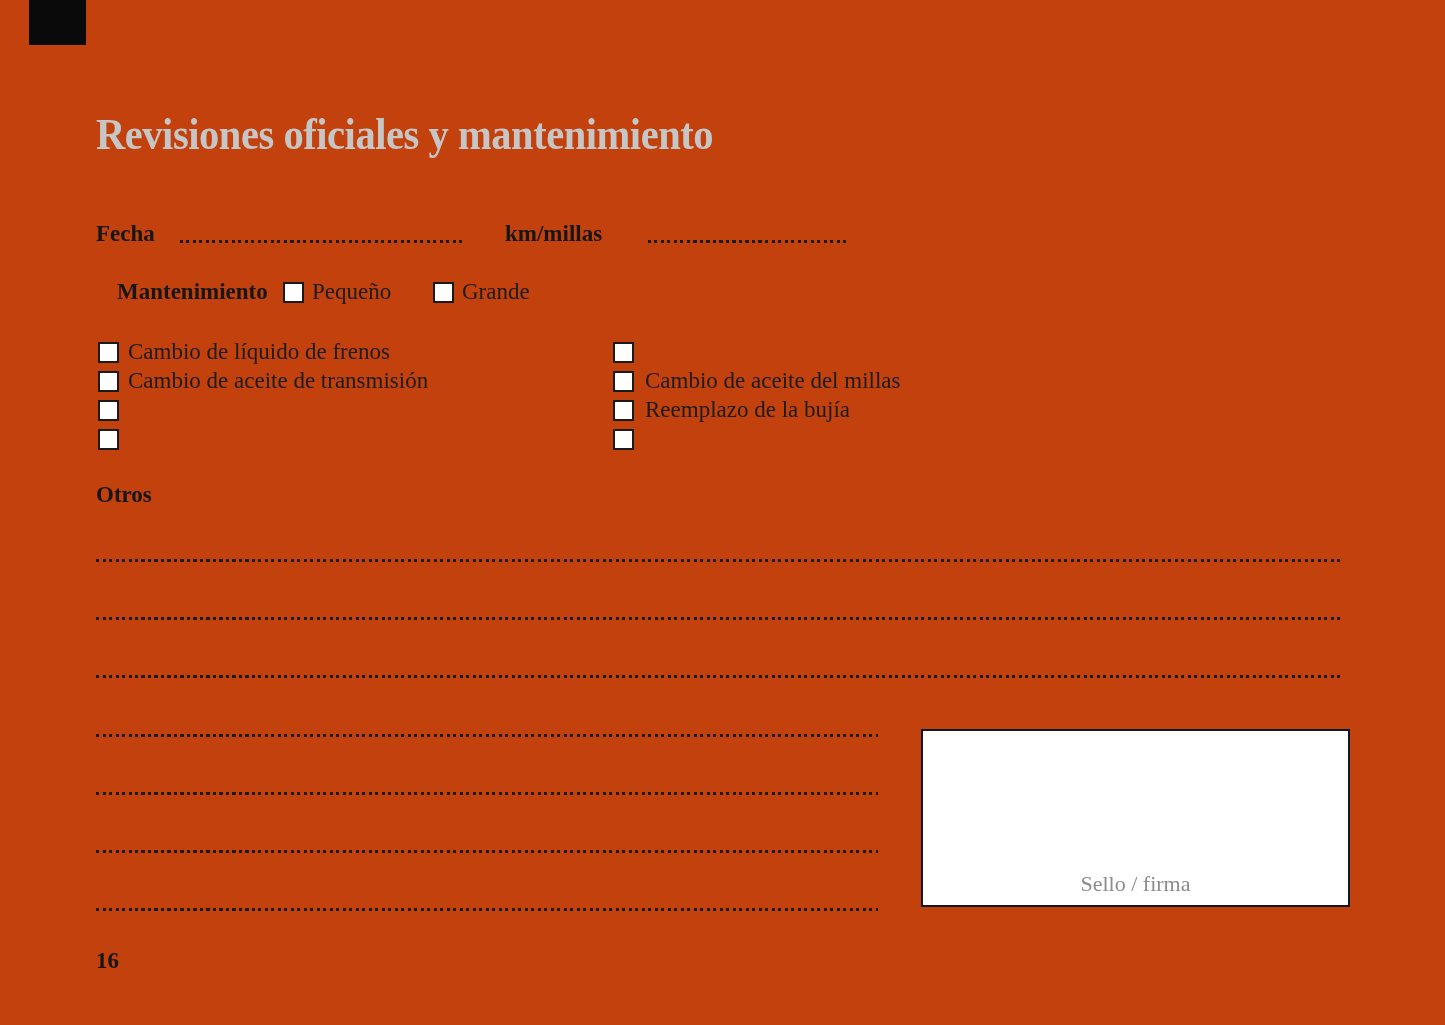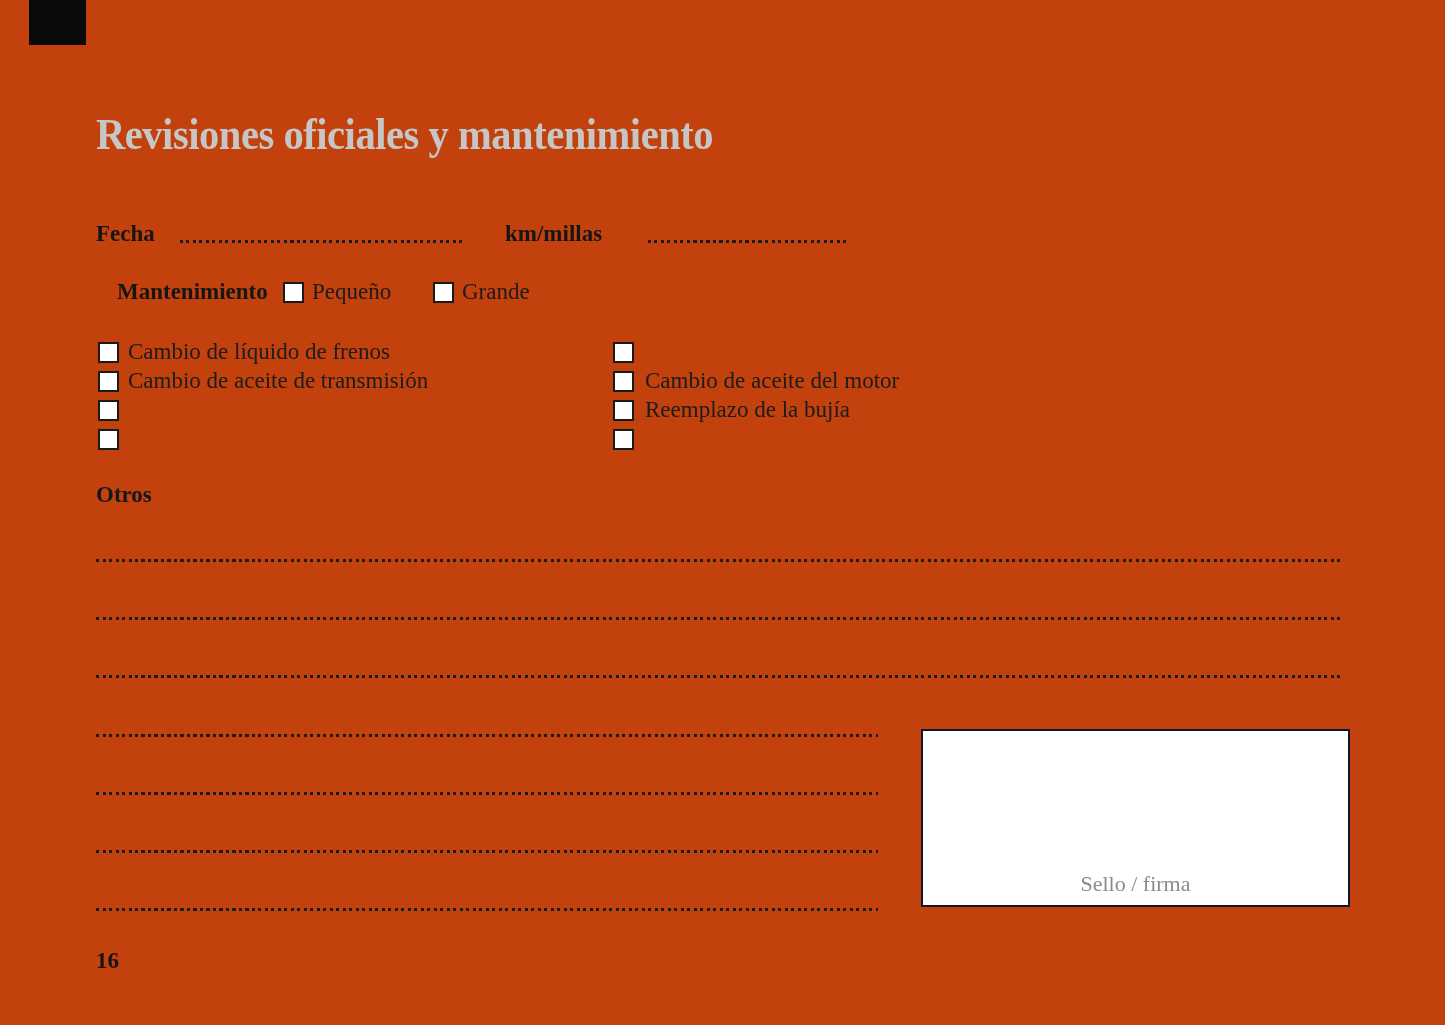--- a/index.html
+++ b/index.html
@@ -68,21 +68,21 @@
 
   <div class="abs checkbox" style="left:98px;top:342px;"></div>
   <div class="abs body-text" style="left:128px;top:339px;text-align:right;">Cambio de líquido de frenos</div>
   <div class="abs checkbox" style="left:98px;top:371px;"></div>
   <div class="abs body-text" style="left:128px;top:368px;">Cambio de aceite de transmisión</div>
   <div class="abs checkbox" style="left:98px;top:400px;"></div>
   <div class="abs checkbox" style="left:98px;top:429px;"></div>
 
   <div class="abs checkbox" style="left:613px;top:342px;"></div>
   <div class="abs checkbox" style="left:613px;top:371px;"></div>
-  <div class="abs body-text" style="left:645px;top:368px;">Cambio de aceite del motor</div>
+  <div class="abs body-text" style="left:645px;top:368px;">Cambio de aceite del millas</div>
   <div class="abs checkbox" style="left:613px;top:400px;"></div>
   <div class="abs body-text" style="left:645px;top:397px;">Reemplazo de la bujía</div>
   <div class="abs checkbox" style="left:613px;top:429px;"></div>
 
   <div class="abs blabel" style="left:96px;top:482px;">Otros</div>
 
   <div class="abs dotline" style="left:96px;top:559px;width:1244px;"></div>
   <div class="abs dotline" style="left:96px;top:617px;width:1244px;"></div>
   <div class="abs dotline" style="left:96px;top:675px;width:1244px;"></div>
 

